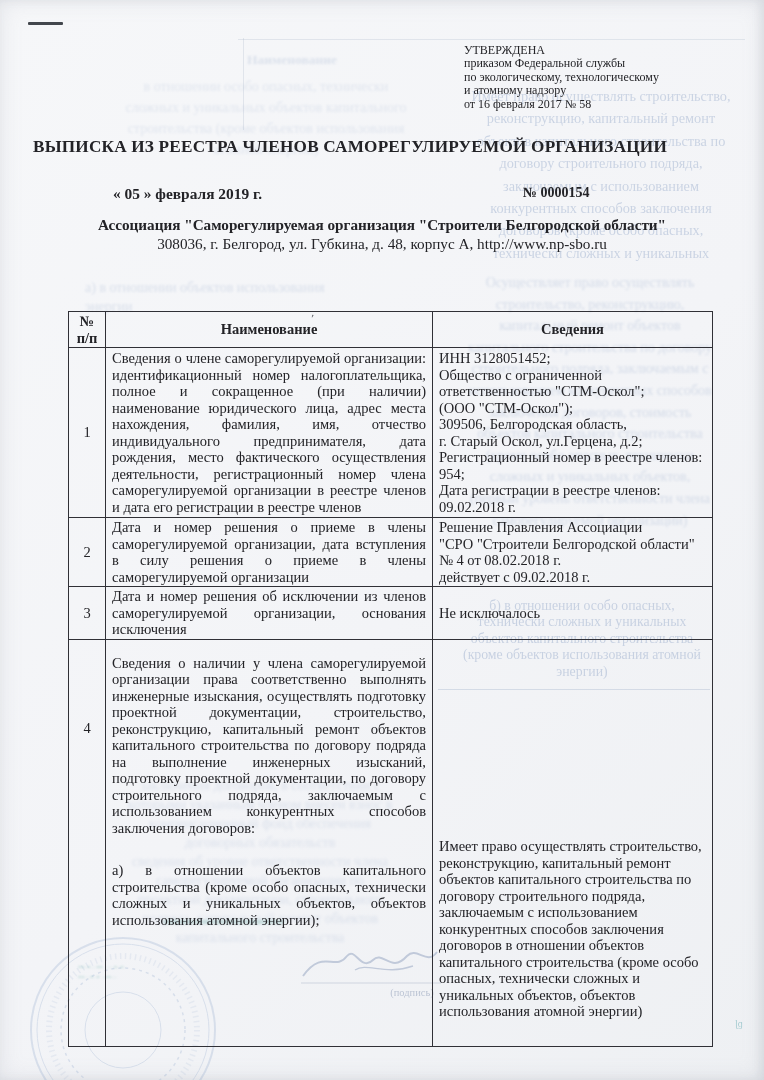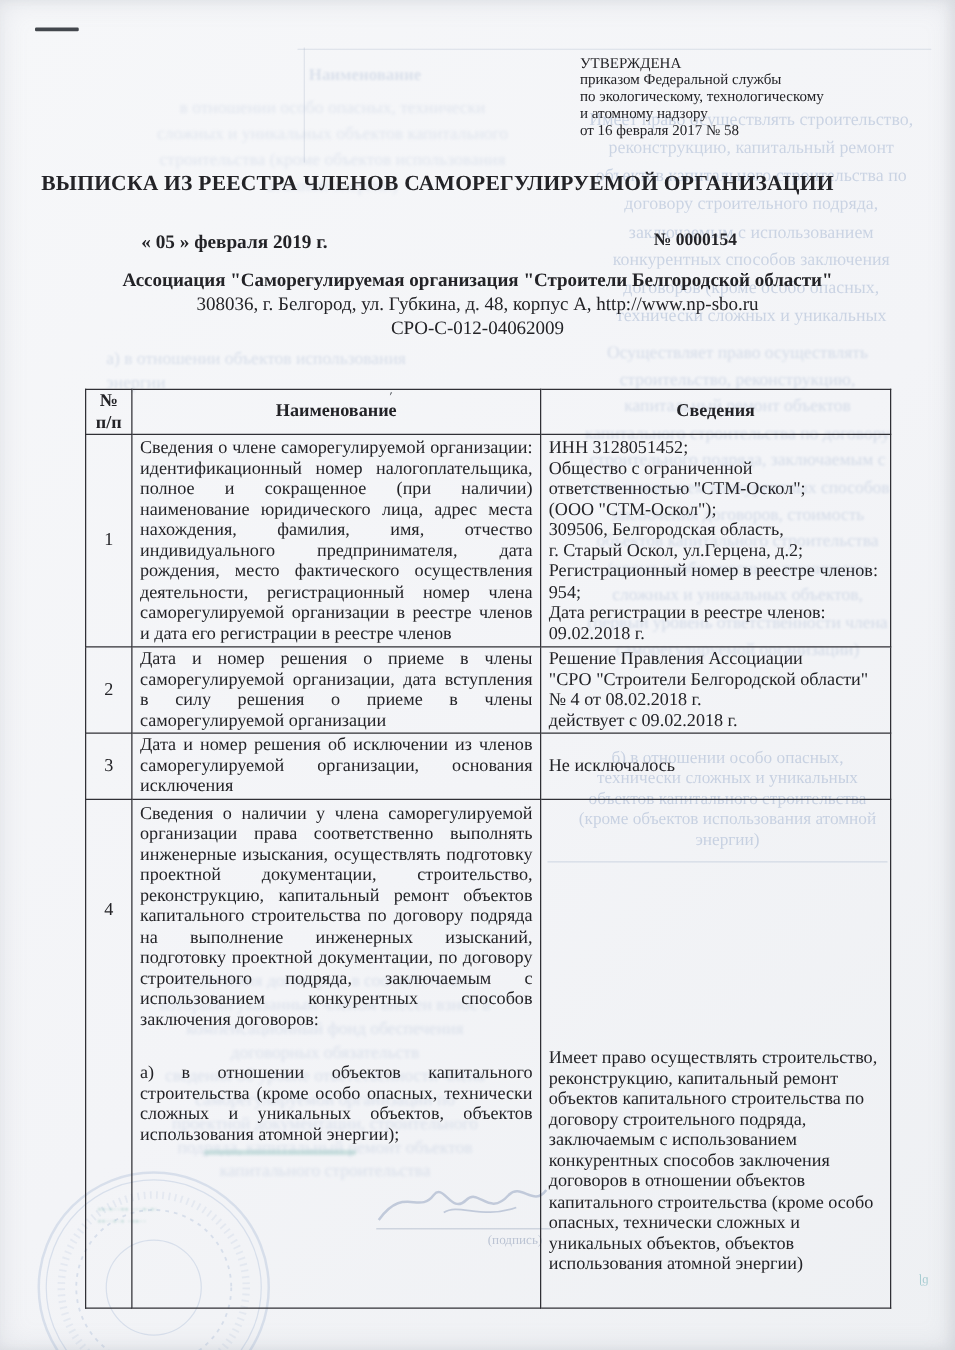--- a/index.html
+++ b/index.html
@@ -45,21 +45,21 @@
   td.num{text-align:center;}
   td.name{text-align:justify;}
   td.info{white-space:pre-line;}
   tr.hdr{height:31px;}
   tr.r1{height:170px;}
   tr.r2{height:64px;}
   tr.r3{height:50px;}
   tr.r4{height:407px;}
   tr.r4 td{vertical-align:top;}
   tr.r4 td.num{padding-top:80px;}
-  tr.r4 td.name{padding-top:3px;}
+  tr.r4 td.name{padding-top:15px;}
   tr.r4 td.info{vertical-align:bottom;padding-bottom:26px;}
   .item-a{margin-top:26px;}
   .hdr-tick{position:absolute;left:311px;top:312px;font-size:11px;color:#4a4e55;transform:rotate(12deg);}
   
   .bleed{position:absolute;color:#8ea3c6;text-align:center;white-space:pre-line;pointer-events:none;}
   .bt-grid-v{left:243px;top:38px;width:1px;height:92px;background:#aab6c9;opacity:.28;}
   .bt-grid-h{left:238px;top:39px;width:507px;height:1px;background:#aab6c9;opacity:.28;}
   .bt-word{left:232px;top:52px;width:120px;font-weight:bold;font-size:13.5px;opacity:.25;filter:blur(1px);}
   .bt-left-top{left:100px;top:76px;width:332px;font-size:14px;line-height:21px;opacity:.20;filter:blur(1.3px);}
   .bt-right-top{left:445px;top:73px;width:312px;font-size:14.3px;line-height:22.4px;opacity:.40;filter:blur(.6px);margin-top:12px;}
@@ -155,21 +155,20 @@
 от 16 февраля 2017 № 58</div>
 
   <div class="abs title">ВЫПИСКА ИЗ РЕЕСТРА ЧЛЕНОВ САМОРЕГУЛИРУЕМОЙ ОРГАНИЗАЦИИ</div>
 
   <div class="abs dateline-date">« 05 » февраля 2019 г.</div>
   <div class="abs dateline-num">№ 0000154</div>
 
   <div class="abs org">
     <div class="b">Ассоциация "Саморегулируемая организация "Строители Белгородской области"</div>
     <div>308036, г. Белгород, ул. Губкина, д. 48, корпус А, http://www.np-sbo.ru</div>
-    <div>СРО-С-012-04062009</div>
   </div>
 
   <table class="reg">
     <colgroup>
         <col class="c-num">
         <col class="c-name">
         <col class="c-info">
       </colgroup>
     <tbody>
         <tr class="hdr">

